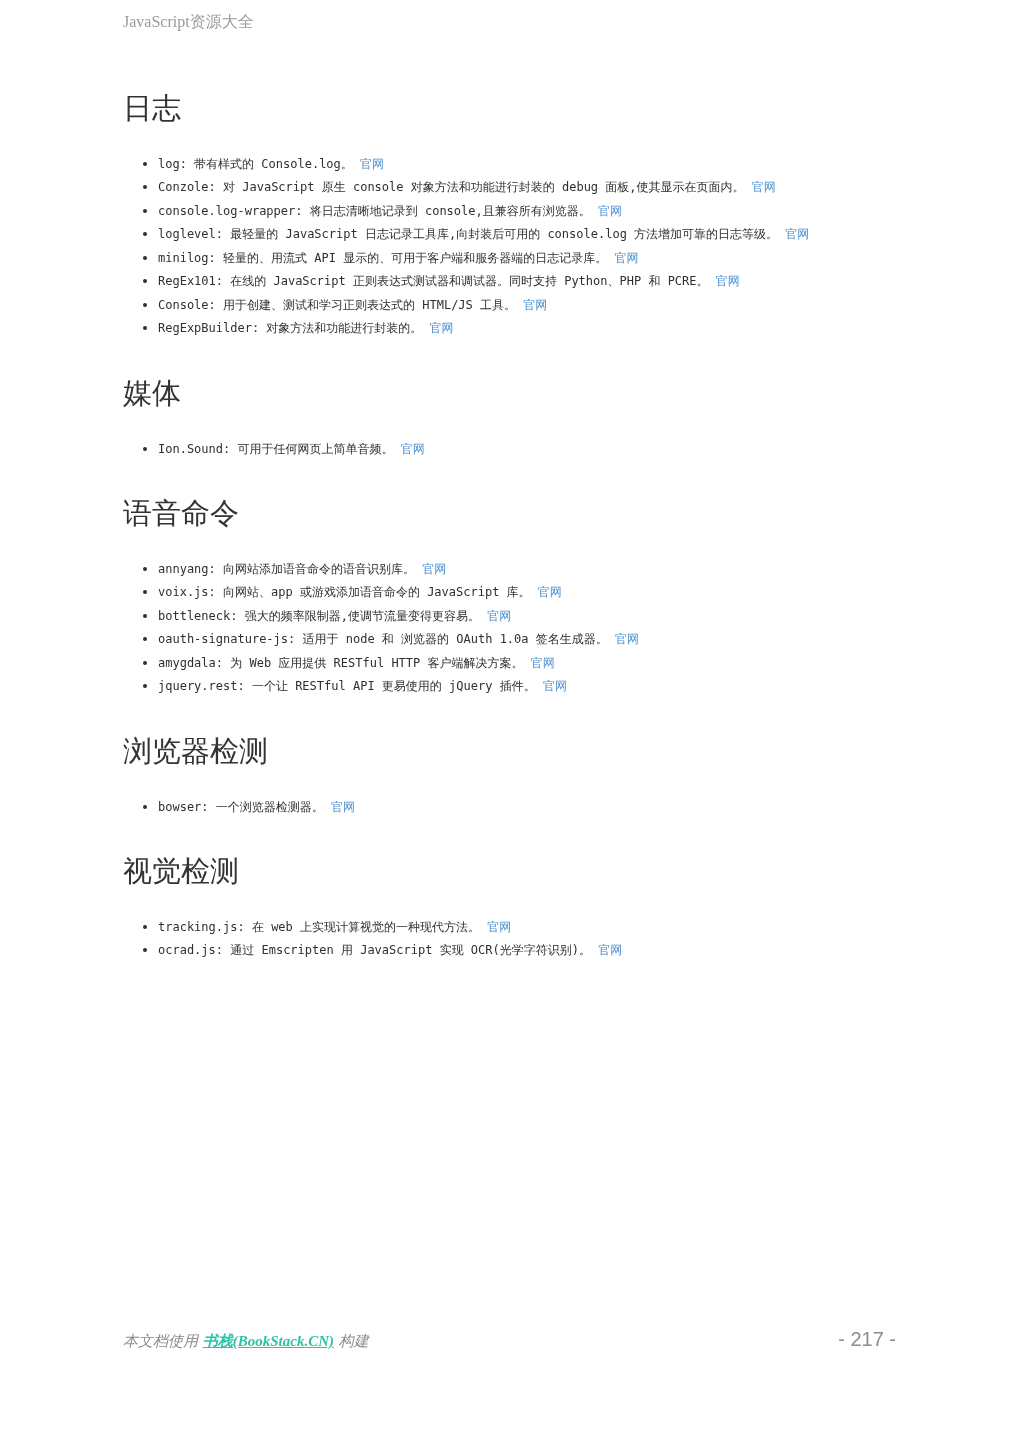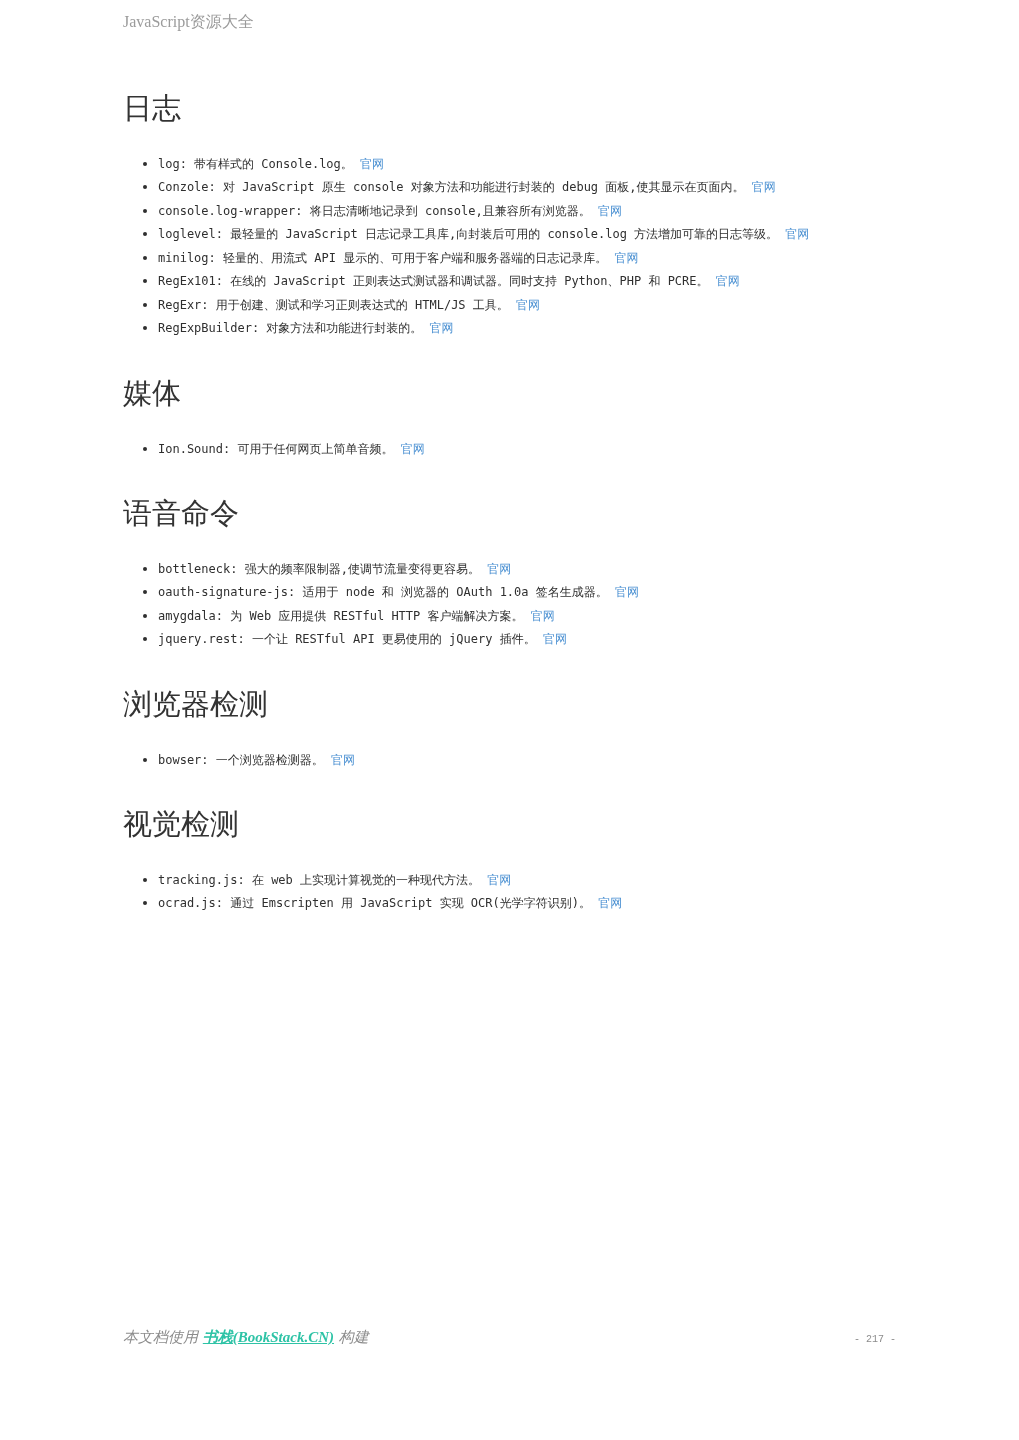--- a/index.html
+++ b/index.html
@@ -59,22 +59,22 @@
   }
   .footer-left { color: #8c8c8c; font-family: "DejaVu Sans", "Liberation Sans", sans-serif; font-style: italic; }
   .footer-brand {
     color: #2ec3a6;
     font-weight: 700;
     font-family: "Liberation Serif", "DejaVu Serif", serif;
     font-size: 15px;
   }
   .page-number {
     color: #8c8c8c;
-    font-family: Liberation Mono, monospace;
-    font-size: 10px;
+    font-family: Liberation Sans, sans-serif;
+    font-size: 20px;
   }
 </style>
 </head>
 <body>
 
 <header class="page-header">JavaScript资源大全</header>
 
 <main class="content">
   <section>
     <h2>日志</h2>
@@ -88,35 +88,40 @@
   <li><span>loglevel: 最轻量的 JavaScript 日志记录工具库,向封装后可用的 console.log 方法增加可靠的日志等级。</span> <a class="official-link" href="#">官网</a></li>
 
   <li><span>minilog: 轻量的、用流式 API 显示的、可用于客户端和服务器端的日志记录库。</span> <a class="official-link" href="#">官网</a></li>
 </ul>
   </section>
 
   <section>
     <ul>
   <li><span>RegEx101: 在线的 JavaScript 正则表达式测试器和调试器。同时支持 Python、PHP 和 PCRE。</span> <a class="official-link" href="#">官网</a></li>
 
-  <li><span>RegExr: 用于创建、测试和学习正则表达式的 HTML/JS 工具。</span> <a class="official-link" href="#">官网</a></li>
+  <li><span>Console: 用于创建、测试和学习正则表达式的 HTML/JS 工具。</span> <a class="official-link" href="#">官网</a></li>
 
   <li><span>RegExpBuilder: 对象方法和功能进行封装的。</span> <a class="official-link" href="#">官网</a></li>
 </ul>
   </section>
 
   <section>
     <h2>媒体</h2>
     <ul>
   <li><span>Ion.Sound: 可用于任何网页上简单音频。</span> <a class="official-link" href="#">官网</a></li>
 </ul>
   </section>
 
   <section>
     <h2>语音命令</h2>
+    <ul>
+  <li><span>annyang: 向网站添加语音命令的语音识别库。</span> <a class="official-link" href="#">官网</a></li>
+
+  <li><span>voix.js: 向网站、app 或游戏添加语音命令的 JavaScript 库。</span> <a class="official-link" href="#">官网</a></li>
+</ul>
   </section>
 
   <section>
     <ul>
   <li><span>bottleneck: 强大的频率限制器,使调节流量变得更容易。</span> <a class="official-link" href="#">官网</a></li>
 
   <li><span>oauth-signature-js: 适用于 node 和 浏览器的 OAuth 1.0a 签名生成器。</span> <a class="official-link" href="#">官网</a></li>
 
   <li><span>amygdala: 为 Web 应用提供 RESTful HTTP 客户端解决方案。</span> <a class="official-link" href="#">官网</a></li>
 

